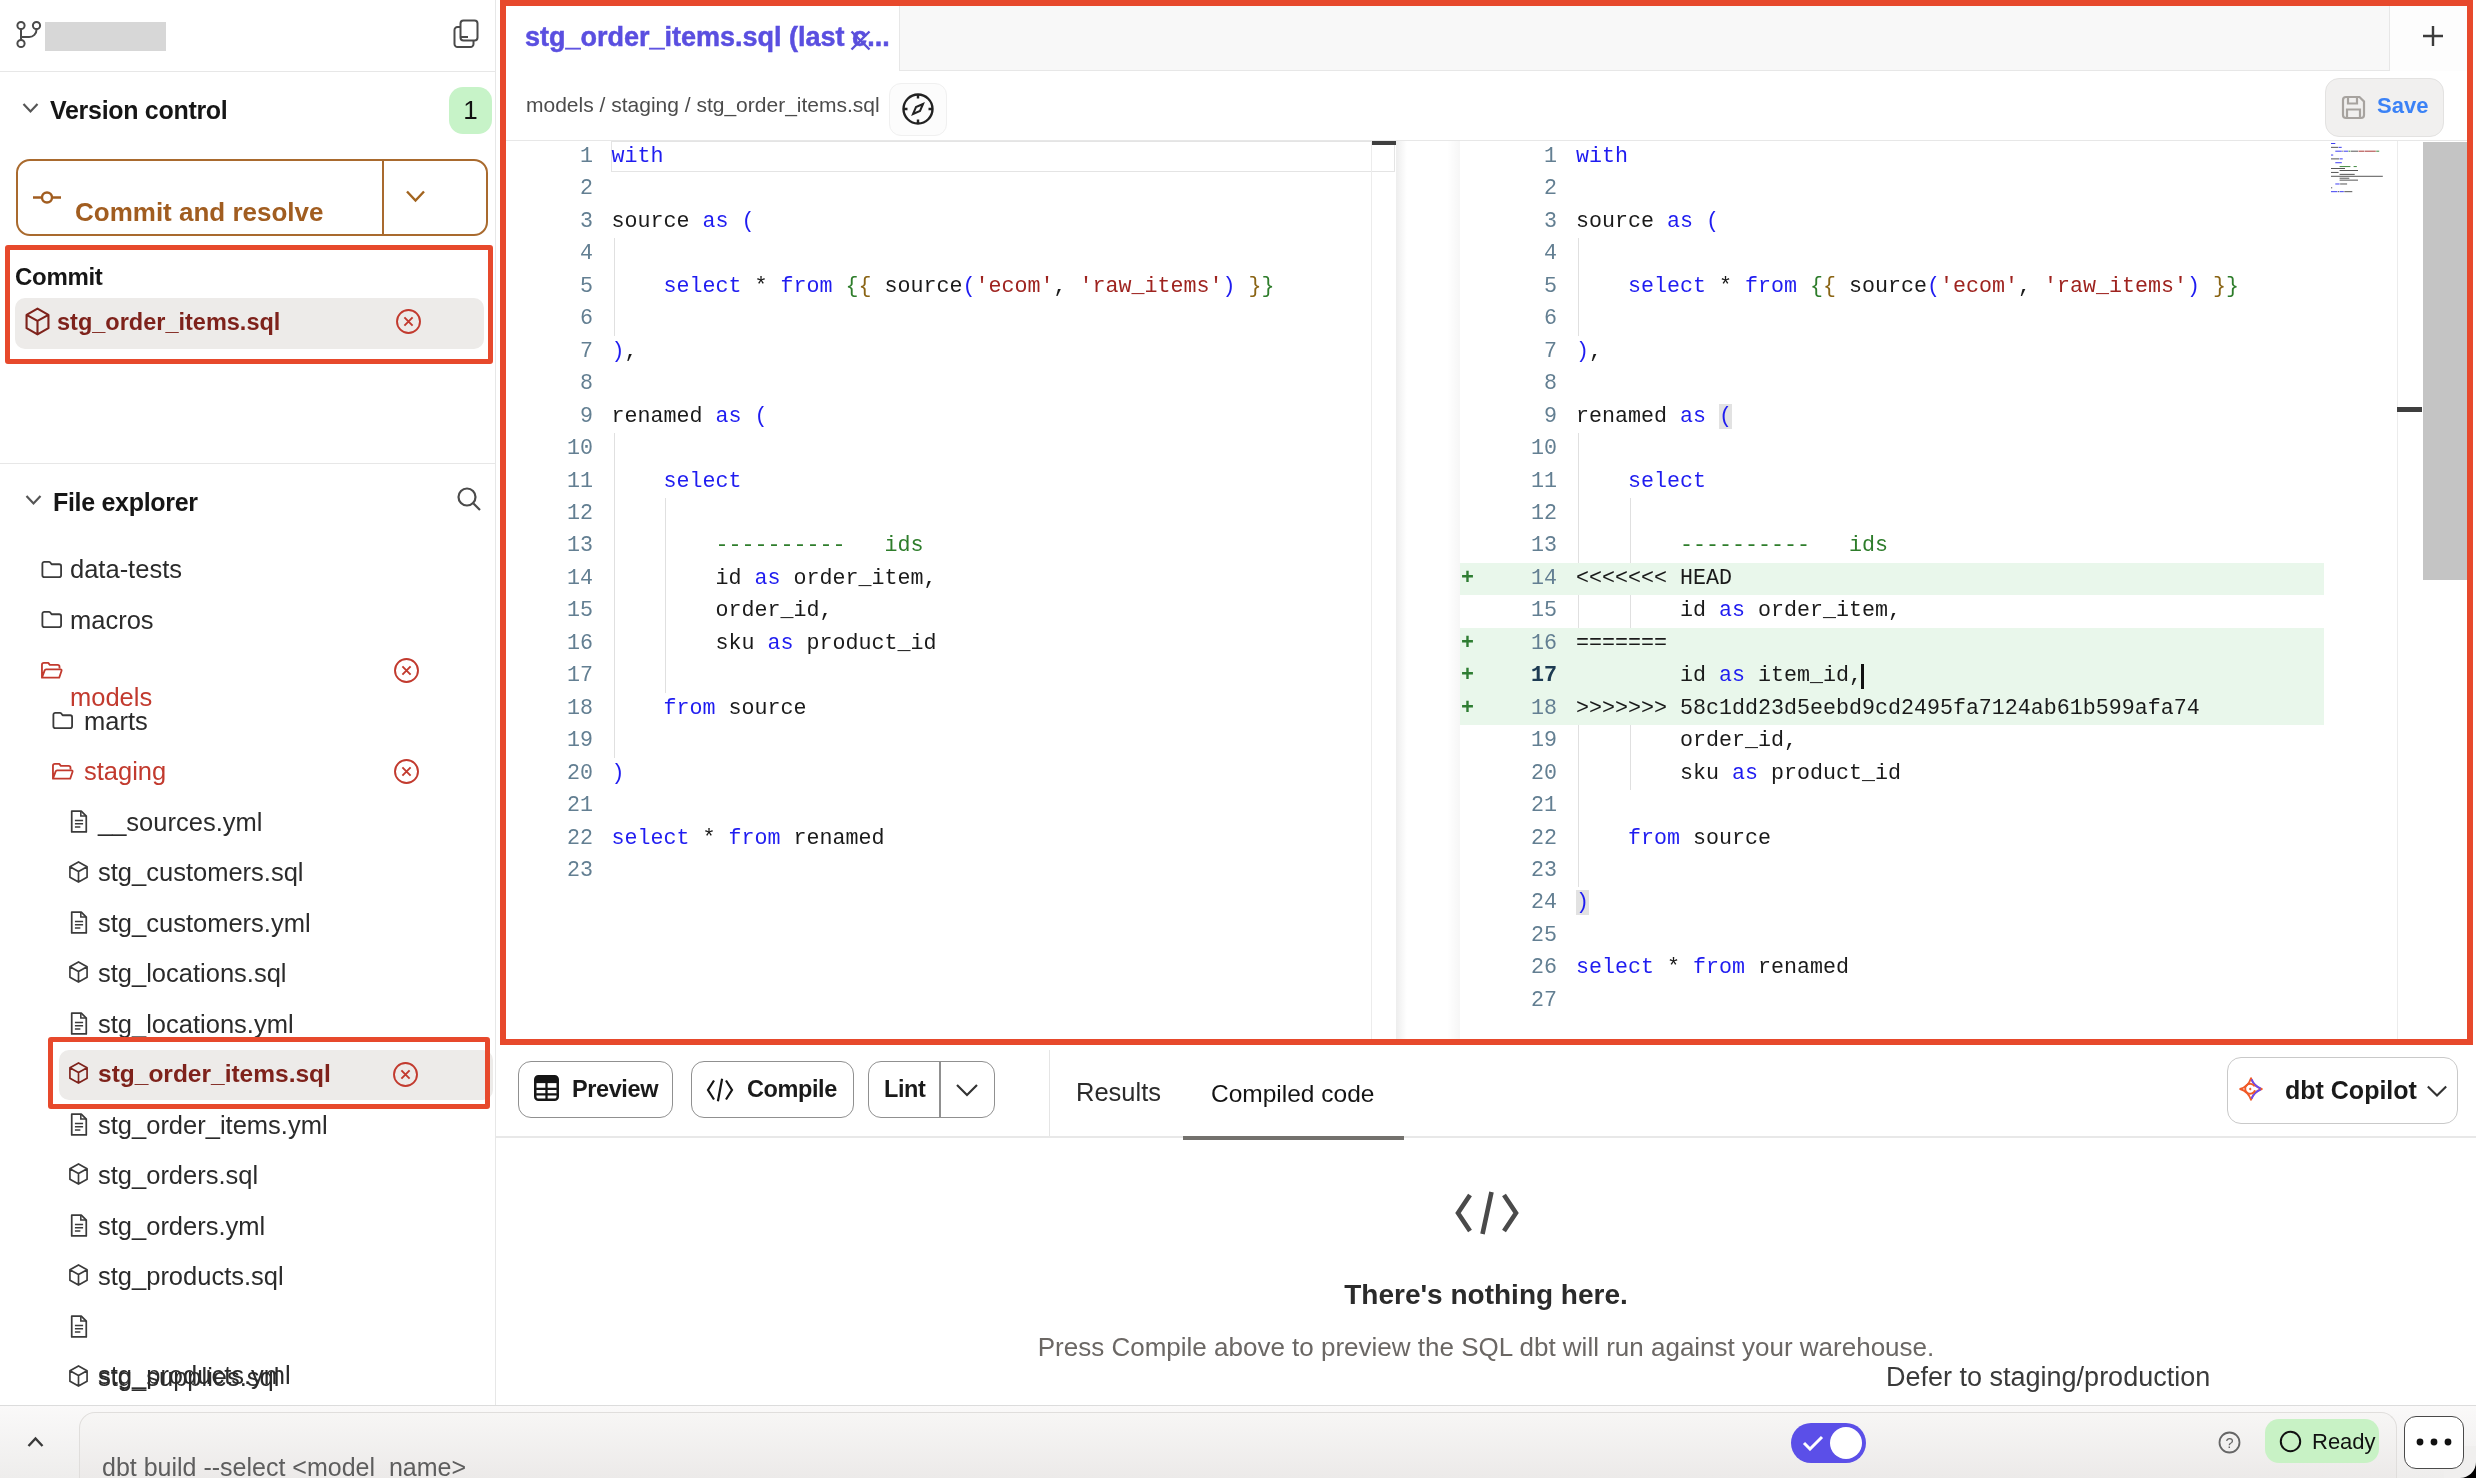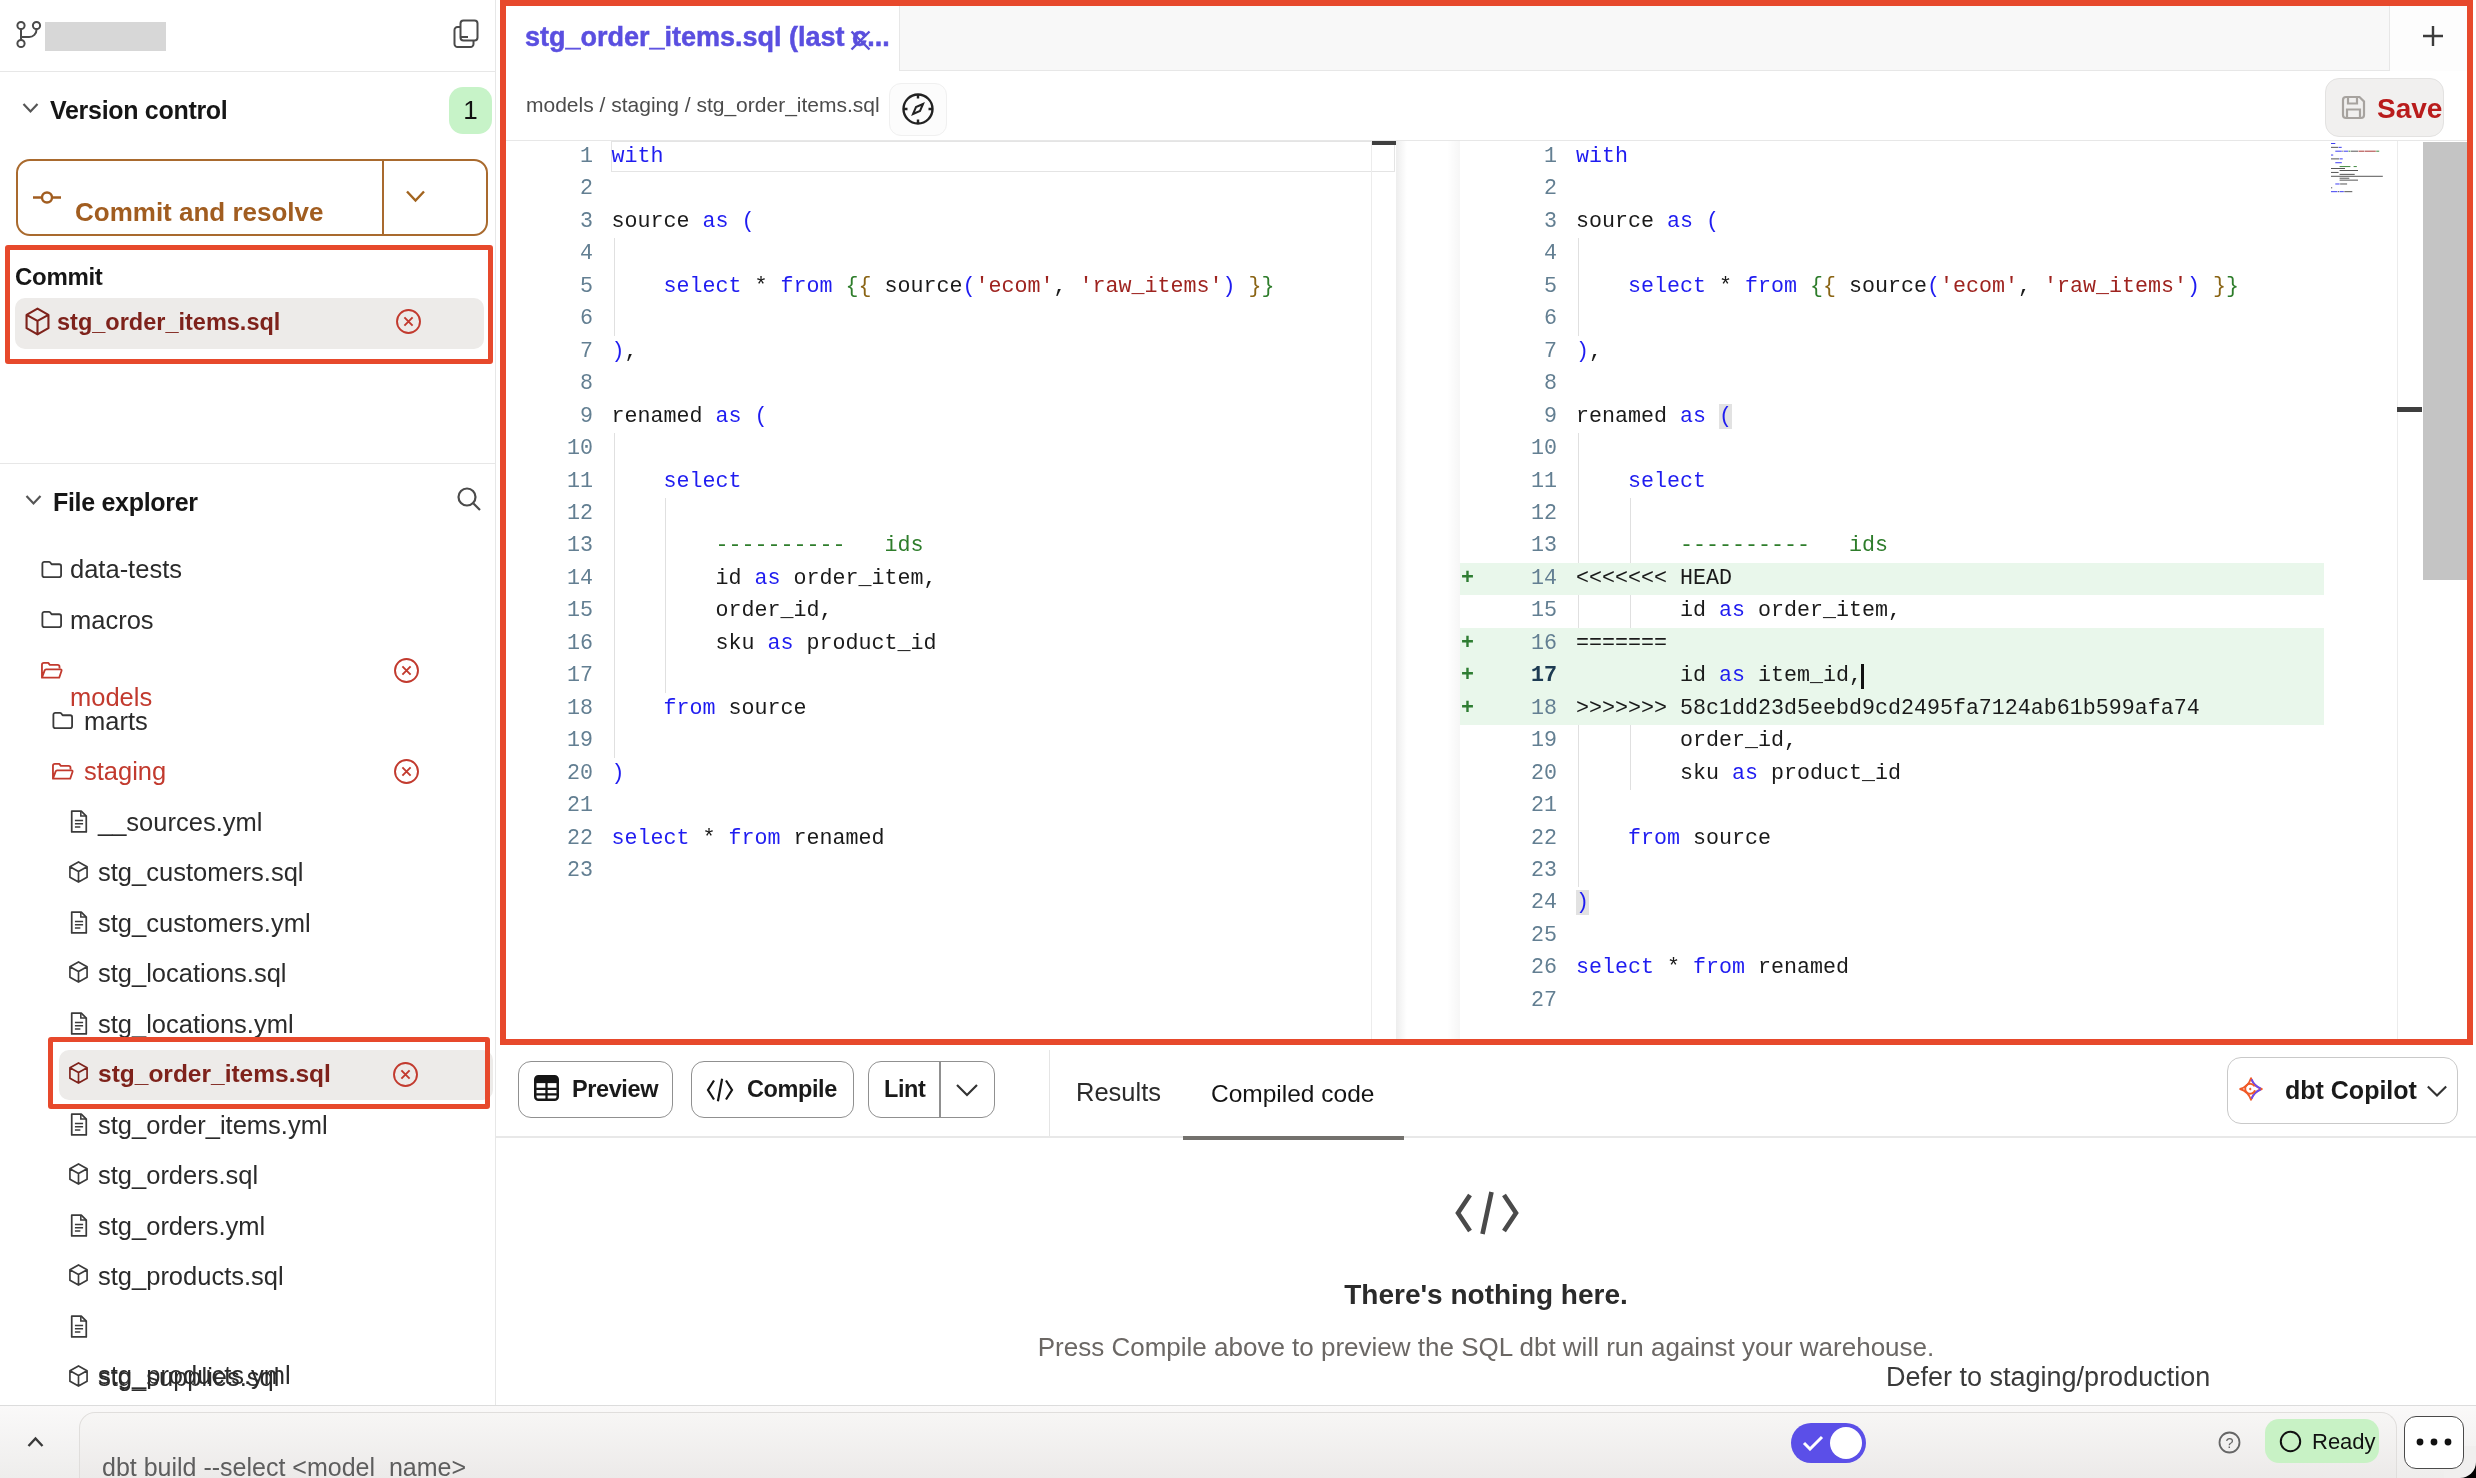--- a/index.html
+++ b/index.html
@@ -188,21 +188,21 @@
   <circle cx="17" cy="17" r="14.5" fill="none" stroke="#222" stroke-width="2.4"></circle>
   <path d="M17 2.5 v4 M17 27.5 v4 M2.5 17 h4 M27.5 17 h4" stroke="#222" stroke-width="2.4"></path>
   <path d="M22 12 L19 19 L12 22 L15 15 Z" fill="none" stroke="#222" stroke-width="2"></path>
 </svg>
 
 <div class="abs" style="left:2325px;top:78px;width:119px;height:59px;border-radius:14px;background:#f1f0ef;border:1px solid #e3e2e1;"></div>
 <svg class="abs" style="left:2340px;top:94px;" width="27" height="27" viewBox="0 0 27 27">
   <path d="M3 6 a3 3 0 0 1 3-3 h13.5 L24 7.5 V21 a3 3 0 0 1 -3 3 H6 a3 3 0 0 1 -3-3 Z" fill="none" stroke="#a7a39f" stroke-width="2.2"></path>
   <path d="M8 3.5 v6 h9 v-6 M7 24 v-8.5 h13 V24" fill="none" stroke="#a7a39f" stroke-width="2.2"></path>
 </svg>
-<div class="abs" style="left:2377px;top:93px;font-size:28px;font-weight:700;color:#b91c1c;">Save</div>
+<div class="abs" style="left:2377px;top:93px;font-size:22px;font-weight:700;color:#3b82f6;">Save</div>
 
 <div class="abs" style="left:506px;top:140px;width:1961px;height:900px;background:#fff;border-top:1px solid #e7e7e7;"></div>
 <div class="abs" style="left:1460px;top:562.9px;width:864px;height:32.45px;background:#e9f7eb;"></div>
 <div class="abs" style="left:1460px;top:627.8px;width:864px;height:32.45px;background:#e9f7eb;"></div>
 <div class="abs" style="left:1460px;top:660.2px;width:864px;height:32.45px;background:#e9f7eb;"></div>
 <div class="abs" style="left:1460px;top:692.7px;width:864px;height:32.45px;background:#e9f7eb;"></div>
 <div class="abs" style="left:611px;top:140.5px;width:784px;height:31.5px;border:1px solid #e4e4e4;"></div>
 <pre class="abs" style="left:506px;top:141px;width:87px;text-align:right;color:#637f92;">1
 2
 3

